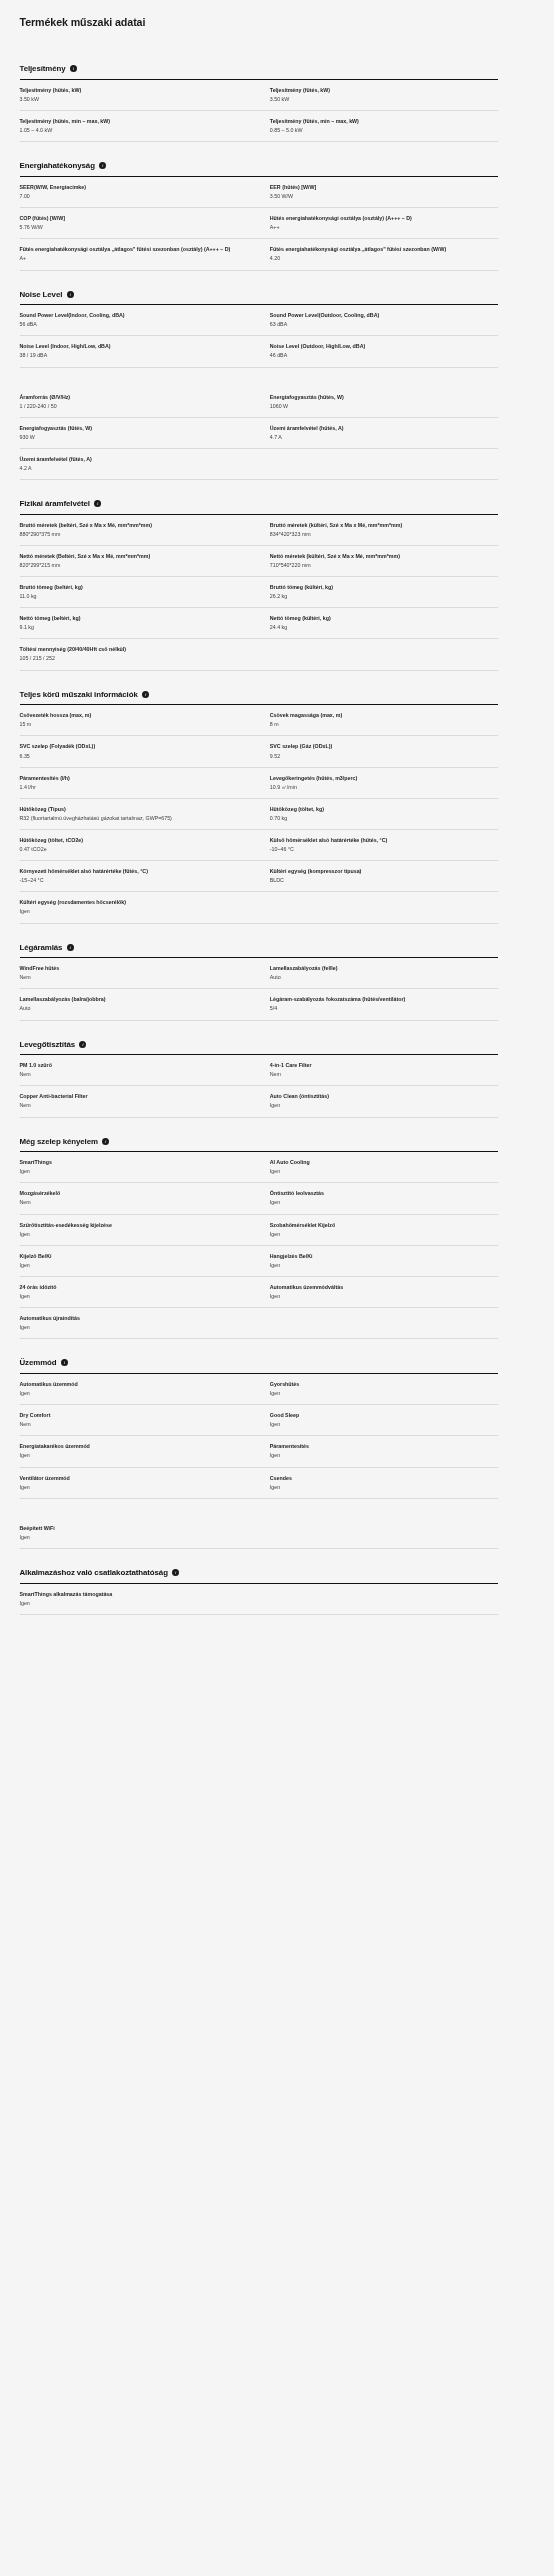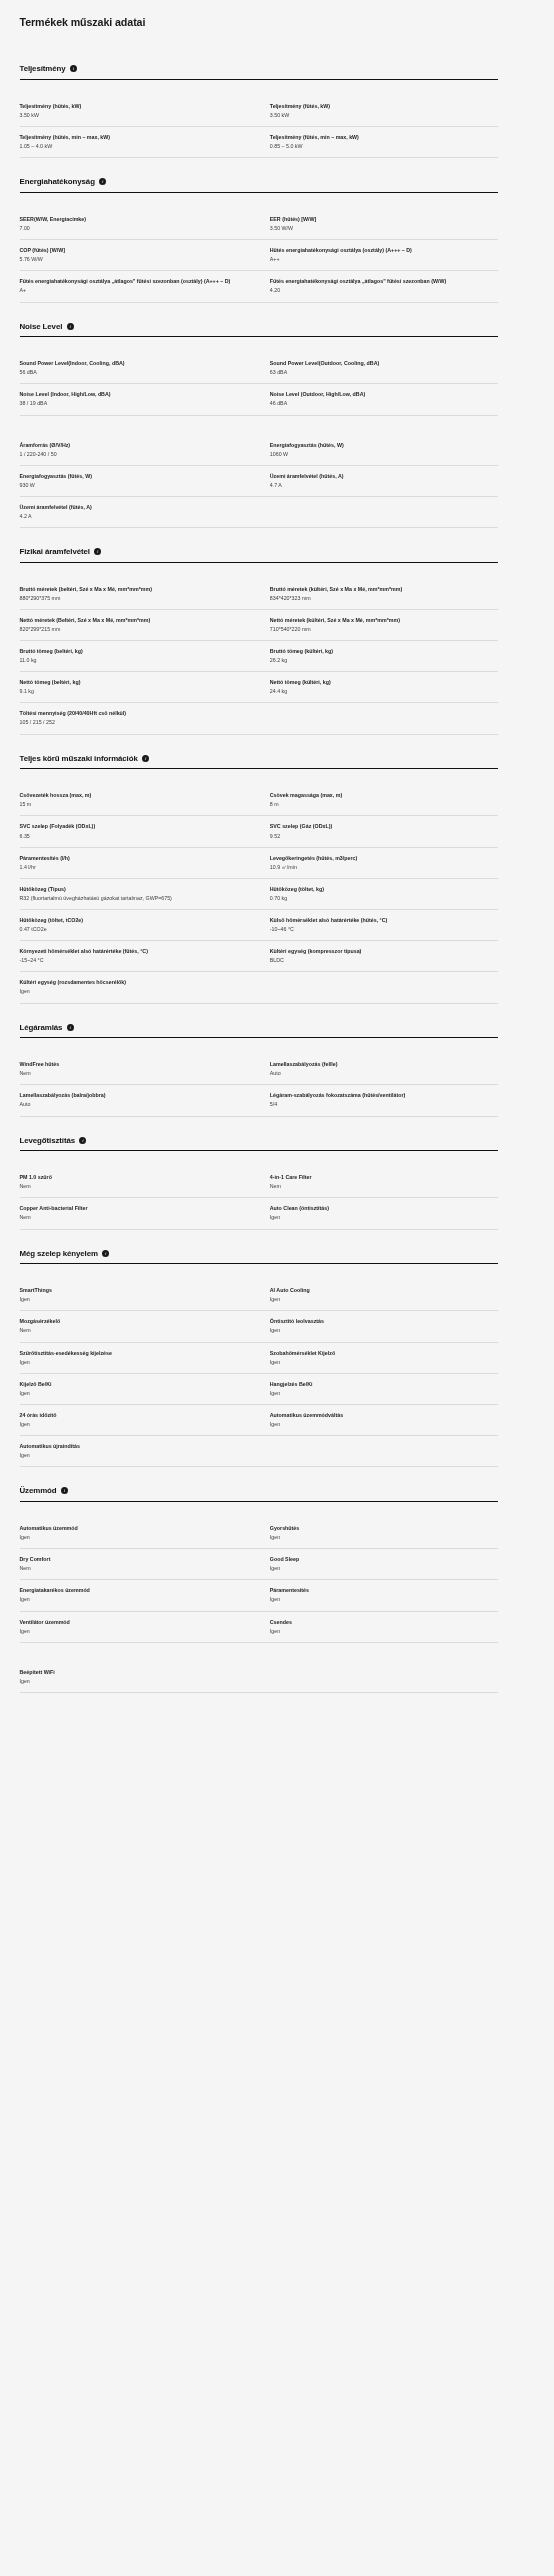--- a/index.html
+++ b/index.html
@@ -32,21 +32,21 @@
   }
   .section {
     margin-bottom: 0;
   }
   .section-head {
     display: flex;
     align-items: center;
     gap: 4.4px;
     padding: 0 0 5.7px 0;
     border-bottom: 0.6px solid #111;
-    margin-bottom: 16px;
+    margin-bottom: 0;
   }
   .section-title {
     font-size: 7.9px;
     font-weight: bold;
     letter-spacing: -0.1px;
     color: #111;
   }
   .info-dot {
     display: inline-block;
     width: 7px;
@@ -468,15 +468,28 @@
       <div class="section">
         <div class="grid">
           <div class="cell">
             <div class="spec-label">Beépített WiFi</div>
             <div class="spec-value">Igen</div>
           </div>
           <div class="cell right empty"></div>
         </div>
       </div>
       <div class="gap"></div>
+      <div class="section">
+        <div class="section-head">
+          <div class="section-title">Alkalmazáshoz való csatlakoztathatóság</div>
+          <span class="info-dot"></span>
+        </div>
+        <div class="grid">
+          <div class="cell">
+            <div class="spec-label">SmartThings alkalmazás támogatása</div>
+            <div class="spec-value">Igen</div>
+          </div>
+          <div class="cell right empty"></div>
+        </div>
+      </div>
     </div>
 </div>
 
 
 </body></html>

